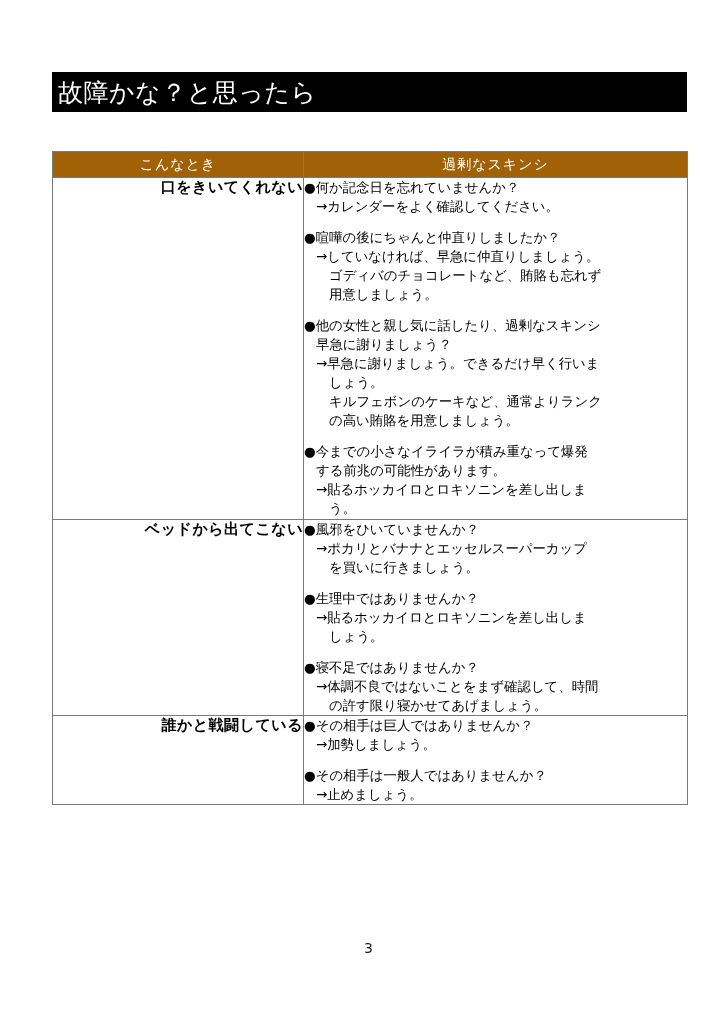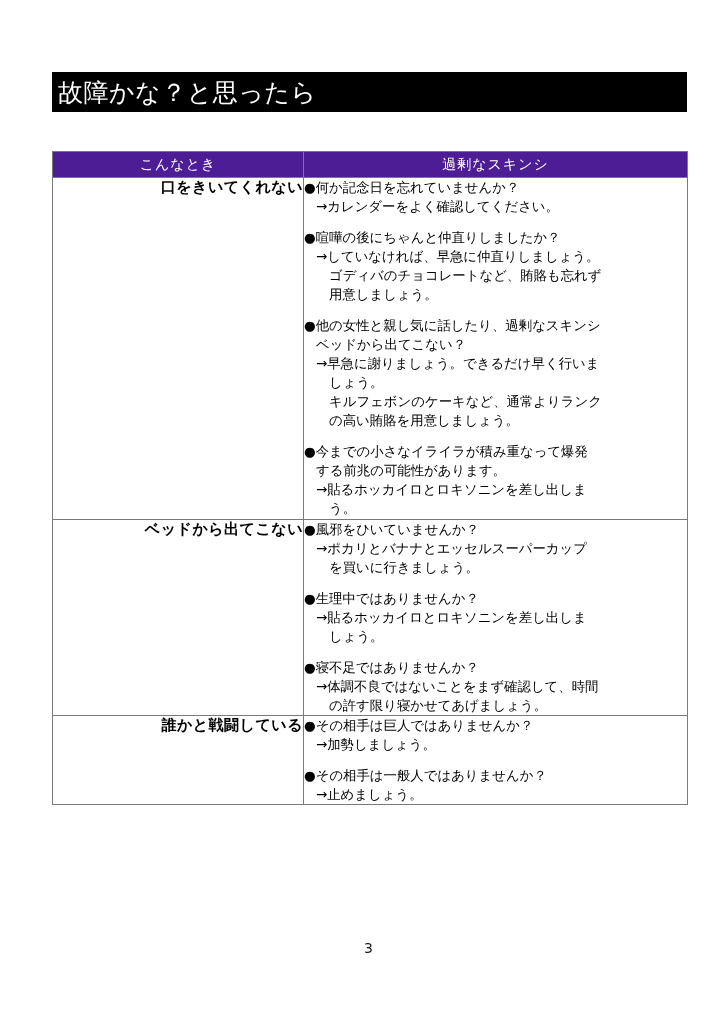--- a/index.html
+++ b/index.html
@@ -59,21 +59,21 @@
   .tbl td, .tbl th {
     border: 1px solid #7a7a7a;
     padding: 0;
     vertical-align: top;
     box-sizing: border-box;
   }
   .col-a { width: 251px; }
   .col-b { width: 384px; }
 
   .tbl thead th {
-    background: #4c1d95;
+    background: #a16207;
     color: #ffffff;
     height: 26px;
     font-size: 14px;
     font-weight: 400;
     text-align: center;
     vertical-align: middle;
     letter-spacing: 1px;
   }
 
   .cell-label {
@@ -139,21 +139,21 @@
               <div class="line lvl1">→カレンダーをよく確認してください。</div>
             </div>
             <div class="bullet-group">
               <div class="line lvl0">●喧嘩の後にちゃんと仲直りしましたか？</div>
               <div class="line lvl1">→していなければ、早急に仲直りしましょう。</div>
               <div class="line lvl2">ゴディバのチョコレートなど、賄賂も忘れず</div>
               <div class="line lvl2">用意しましょう。</div>
             </div>
             <div class="bullet-group">
               <div class="line lvl0">●他の女性と親し気に話したり、過剰なスキンシ</div>
-              <div class="line lvl1">ベッドから出てこない？</div>
+              <div class="line lvl1">早急に謝りましょう？</div>
               <div class="line lvl1">→早急に謝りましょう。できるだけ早く行いま</div>
               <div class="line lvl2">しょう。</div>
               <div class="line lvl2">キルフェボンのケーキなど、通常よりランク</div>
               <div class="line lvl2">の高い賄賂を用意しましょう。</div>
             </div>
             <div class="bullet-group">
               <div class="line lvl0">●今までの小さなイライラが積み重なって爆発</div>
               <div class="line lvl1">する前兆の可能性があります。</div>
               <div class="line lvl1">→貼るホッカイロとロキソニンを差し出しま</div>
               <div class="line lvl2">う。</div>

